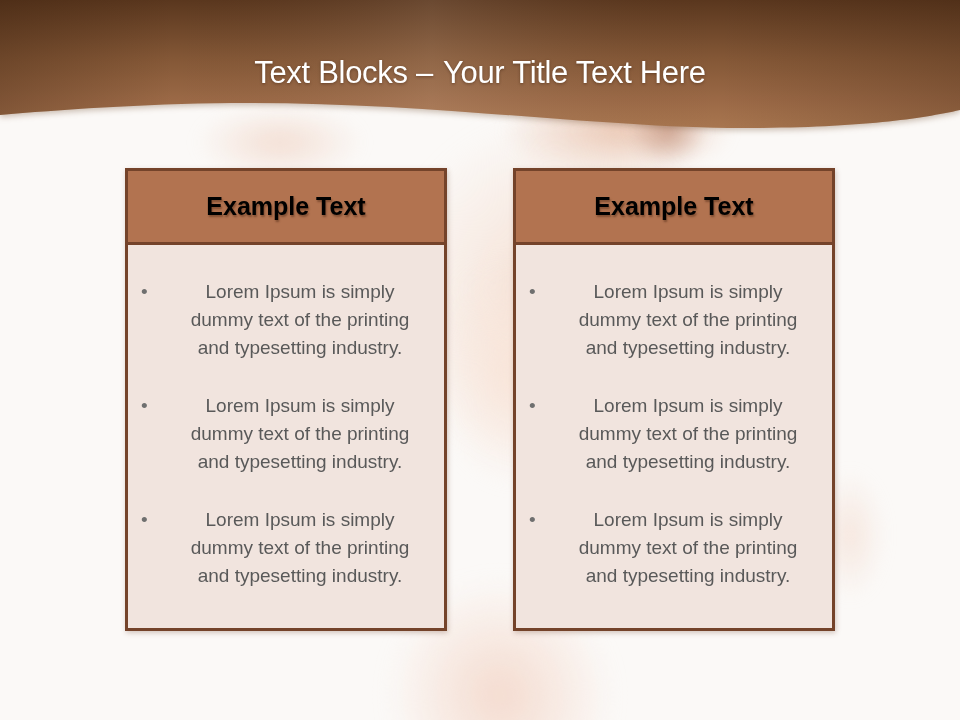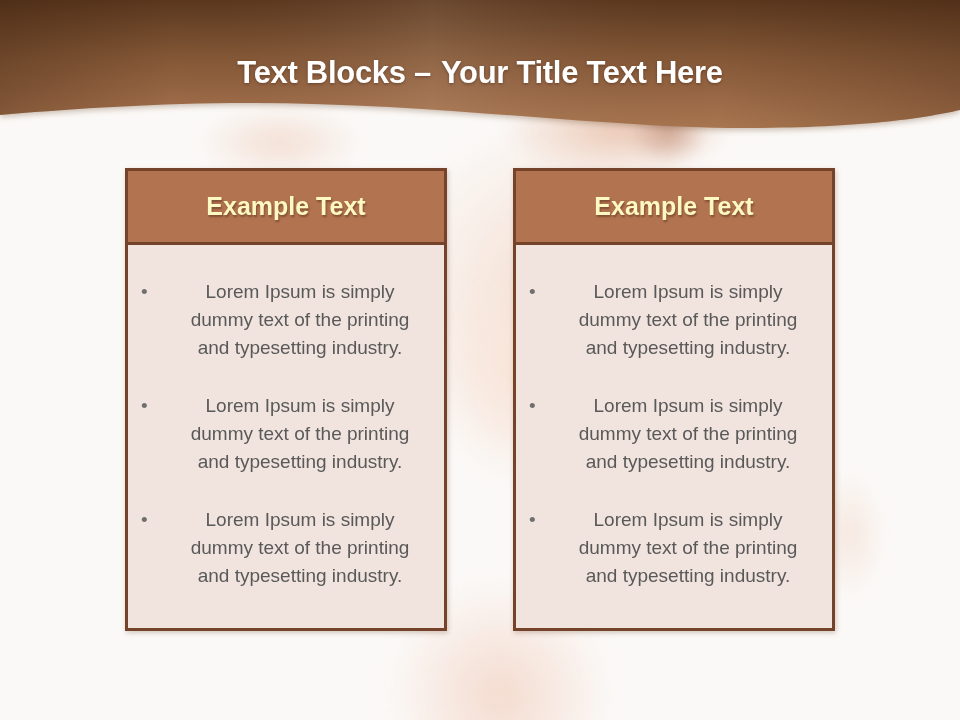--- a/index.html
+++ b/index.html
@@ -19,32 +19,32 @@
   .b7{left:815px;top:470px;width:70px;height:130px;background:radial-gradient(ellipse at center,rgba(242,216,202,.55),rgba(242,216,202,0) 70%);filter:blur(8px);}
 
   
   .band{position:absolute;top:0;left:0;z-index:2;display:block;
         filter:drop-shadow(0 2px 3px rgba(100,60,30,.35));}
 
   .title{position:absolute;top:73px;left:0;width:100%;margin:0;z-index:3;
          transform:translateY(-50%);text-align:center;color:#ffffff;
          font-size:31px;font-weight:400;letter-spacing:-0.3px;
          text-shadow:0 1px 3px rgba(40,18,5,.4);}
-  .t-bold{font-weight:700;}
-  .t-reg{font-weight:700;margin-left:10px;}
+  .t-bold{font-weight:400;}
+  .t-reg{font-weight:400;margin-left:10px;}
 
   
   .textbox{position:absolute;top:168px;width:322px;height:463px;box-sizing:border-box;
            border:3px solid #74432a;background:#f1e4de;z-index:1;
            box-shadow:1px 2px 5px rgba(110,70,45,.28);}
   .tb-left{left:125px;}
   .tb-right{left:513px;}
   .tb-head{height:74px;box-sizing:border-box;background:#b27350;border-bottom:3px solid #74432a;
            display:flex;align-items:center;justify-content:center;
-           color:#fef9c3;font-size:25px;font-weight:700;
+           color:#000000;font-size:25px;font-weight:700;
            text-shadow:1px 2px 2px rgba(70,35,15,.45);}
   .tb-body{padding:33px 14px 0 0;text-align:center;}
   .tb-body ul{margin:0;padding:0;list-style:none;}
   .tb-body li{position:relative;padding-left:42px;margin-bottom:30px;
               font-size:19px;line-height:28px;color:#595959;white-space:pre-line;}
   .tb-body li::before{content:"\2022";position:absolute;left:13px;top:0;color:#6f6f6f;}
 </style>
 </head>
 <body>
 

